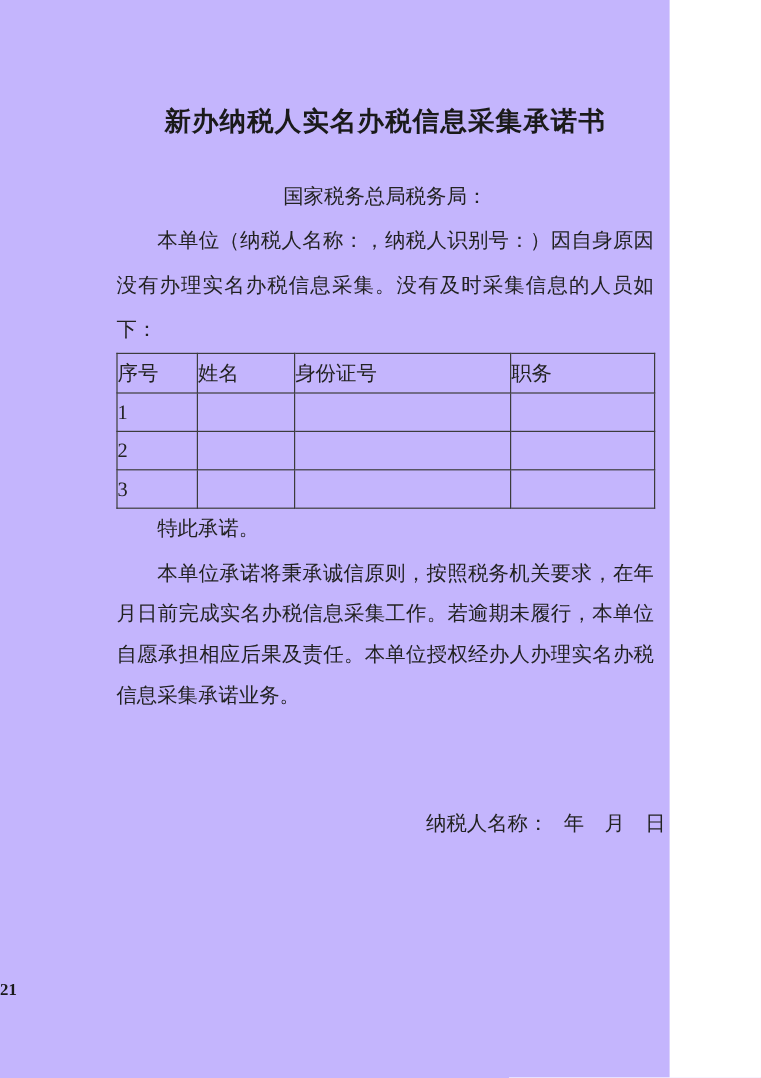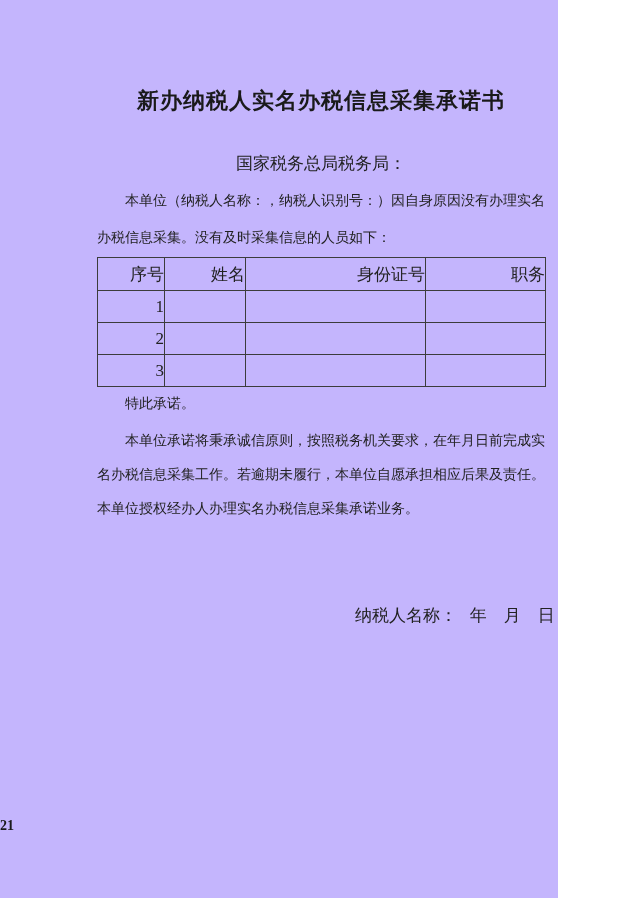--- a/index.html
+++ b/index.html
@@ -30,39 +30,39 @@
     letter-spacing: 1px;
     color: #1a1a1a;
   }
   .salutation {
     margin-top: 36px;
     font-size: 17px;
     line-height: 24px;
     text-align: center;
   }
   .para {
-    font-size: 14px;
+    font-size: 17px;
     text-align: justify;
   }
   .indent { text-indent: 2em; }
   .para-intro {
     margin-top: 6px;
     line-height: 37px;
   }
   .doc-table {
     margin-top: 1px;
     border-collapse: collapse;
     width: 448px;
     table-layout: fixed;
   }
   .doc-table th, .doc-table td {
     border: 1px solid #3c3c3c;
     font-weight: normal;
     font-size: 17px;
-    text-align: right;
+    text-align: left;
     vertical-align: middle;
     padding: 0;
   }
   .doc-table th { height: 33px; }
   .doc-table td { height: 32px; }
   .col-index { width: 67px; }
   .col-name { width: 81px; }
   .col-id { width: 180px; }
   .col-pos { width: 120px; }
   .para-commit {

